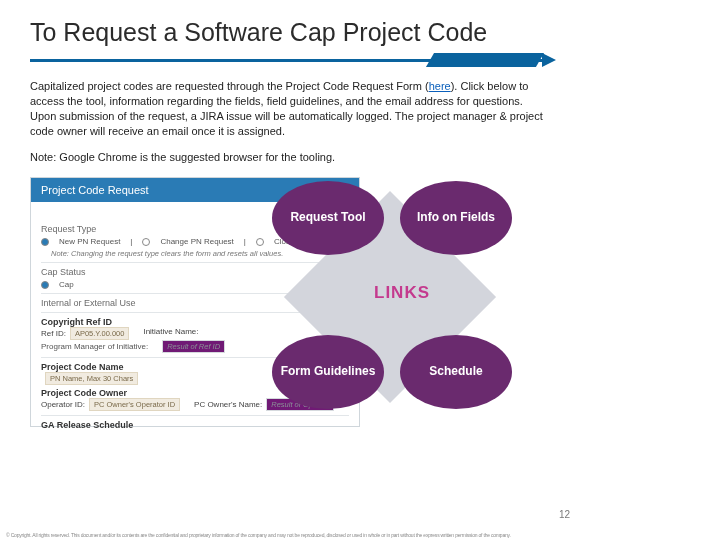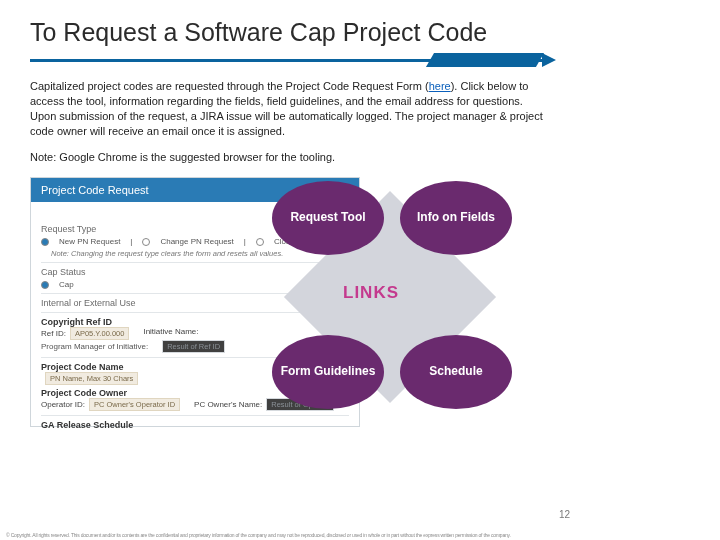--- a/index.html
+++ b/index.html
@@ -17,32 +17,32 @@
   .screenshot { position: absolute; left: 0; top: 0; width: 330px; height: 250px; border: 1px solid #cfd6db; background: #fff; font-size: 8px; color: #444; }
   .screenshot .top { background: #2a7bb5; color: #fff; padding: 6px 10px; font-size: 11px; }
   .screenshot .sec { padding: 22px 10px 2px 10px; }
   .screenshot .lbl { color: #6b6b6b; font-size: 9px; margin-bottom: 3px; }
   .screenshot .row { display: flex; gap: 10px; align-items: center; margin-bottom: 3px; font-size: 8px; color: #555; }
   .screenshot .radio { width: 8px; height: 8px; border: 1px solid #888; border-radius: 50%; display: inline-block; }
   .screenshot .radio.sel { background: #2a7bb5; }
   .screenshot .note { font-style: italic; color: #777; font-size: 7.5px; padding-left: 10px; }
   .screenshot .divider { height: 1px; background: #e2e6e9; margin: 4px 0; }
   .screenshot .field { display: inline-block; background: #f1ebe0; border: 1px solid #e0d6c0; color: #7a6a4a; font-size: 7.5px; padding: 1px 4px; margin-left: 4px; }
-  .screenshot .field.alt { background: #404040; border-color: #d6dade; color: #8a9096; }
+  .screenshot .field.alt { background: #701a75; border-color: #d6dade; color: #8a9096; font-style: italic; }
   .screenshot .two { display: flex; gap: 14px; }
   .screenshot .strong { font-weight: bold; color: #333; font-size: 9px; }
 
   .links-cluster { position: absolute; right: 20px; top: -10px; width: 280px; height: 260px; }
   .diamond { position: absolute; width: 150px; height: 150px; left: 65px; top: 55px; background: #d3d5dc; transform: rotate(45deg); }
   .ell { position: absolute; width: 112px; height: 74px; border-radius: 50%; background: #6a2a6e; color: #fff; display: flex; align-items: center; justify-content: center; text-align: center; font-size: 12px; font-weight: bold; line-height: 1.15; cursor: pointer; padding: 4px; }
   .ell.tl { left: 22px; top: 14px; }
   .ell.tr { left: 150px; top: 14px; }
   .ell.bl { left: 22px; top: 168px; }
   .ell.br { left: 150px; top: 168px; }
-  .links-label { position: absolute; left: 93px; top: 116px; color: #c43a8e; font-size: 17px; font-weight: bold; letter-spacing: 1px; }
+  .links-label { position: absolute; left: 124px; top: 116px; color: #c43a8e; font-size: 17px; font-weight: bold; letter-spacing: 1px; }
 
   .pagenum { position: absolute; right: 10px; bottom: 20px; font-size: 10px; color: #7a7a7a; }
   .fineprint { position: absolute; left: 0; right: 0; bottom: 2px; font-size: 5px; color: #8a8a8a; padding: 0 6px; white-space: nowrap; overflow: hidden; letter-spacing: -0.2px; }
 </style>
 </head>
 <body>
 
 <div class="slide">
   <div class="title">To Request a Software Cap Project Code</div>
   <div class="title-rule">

